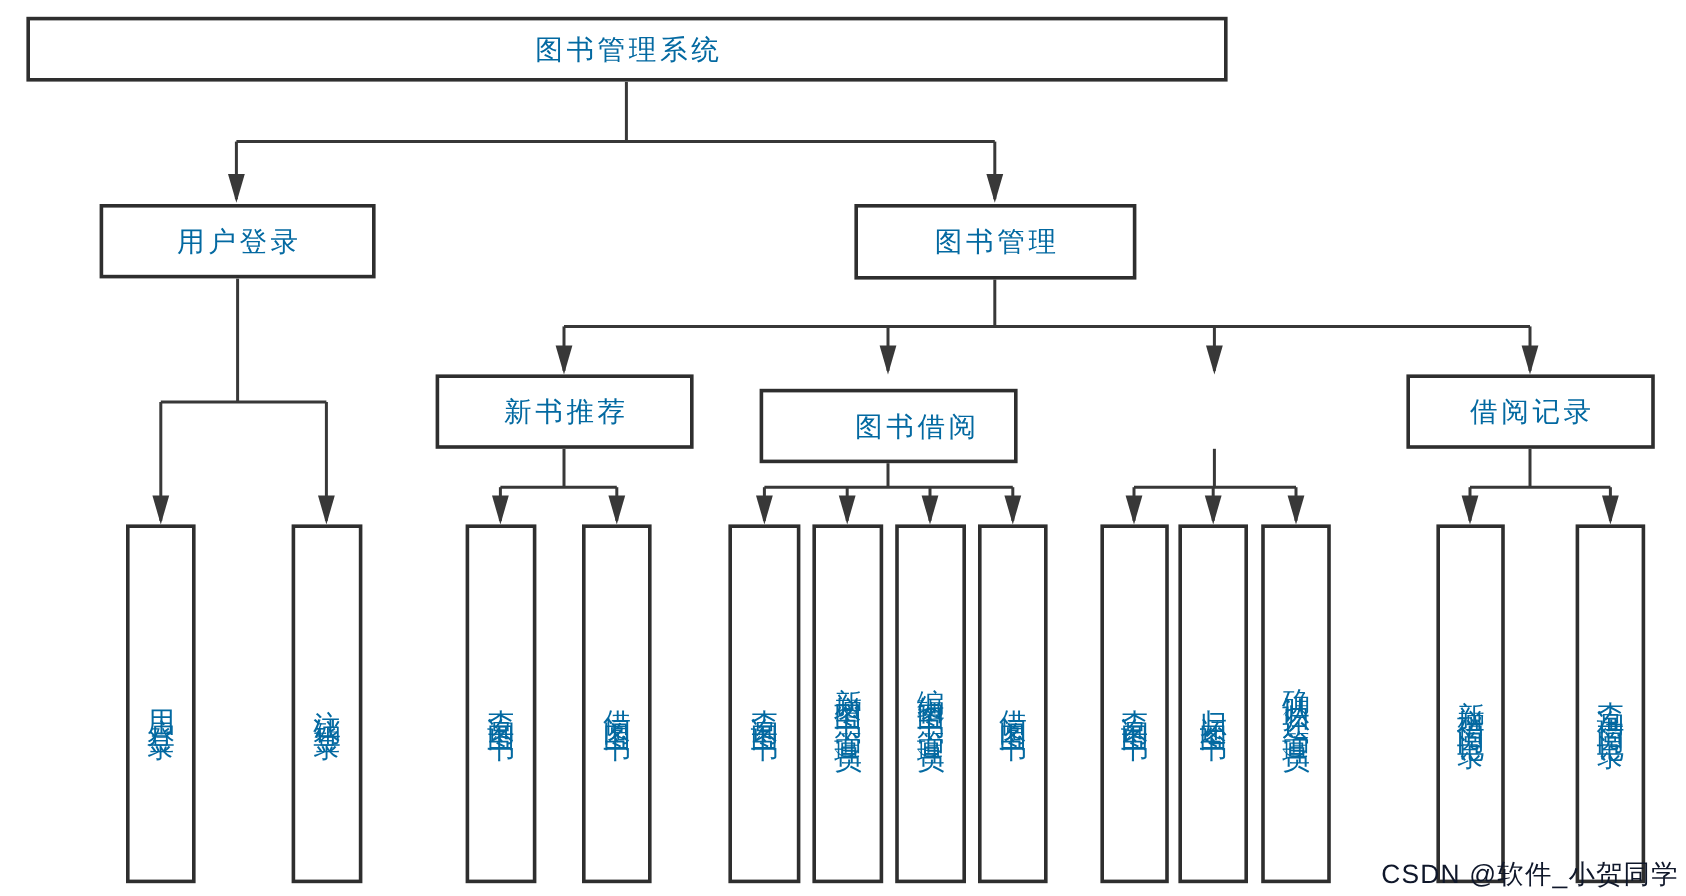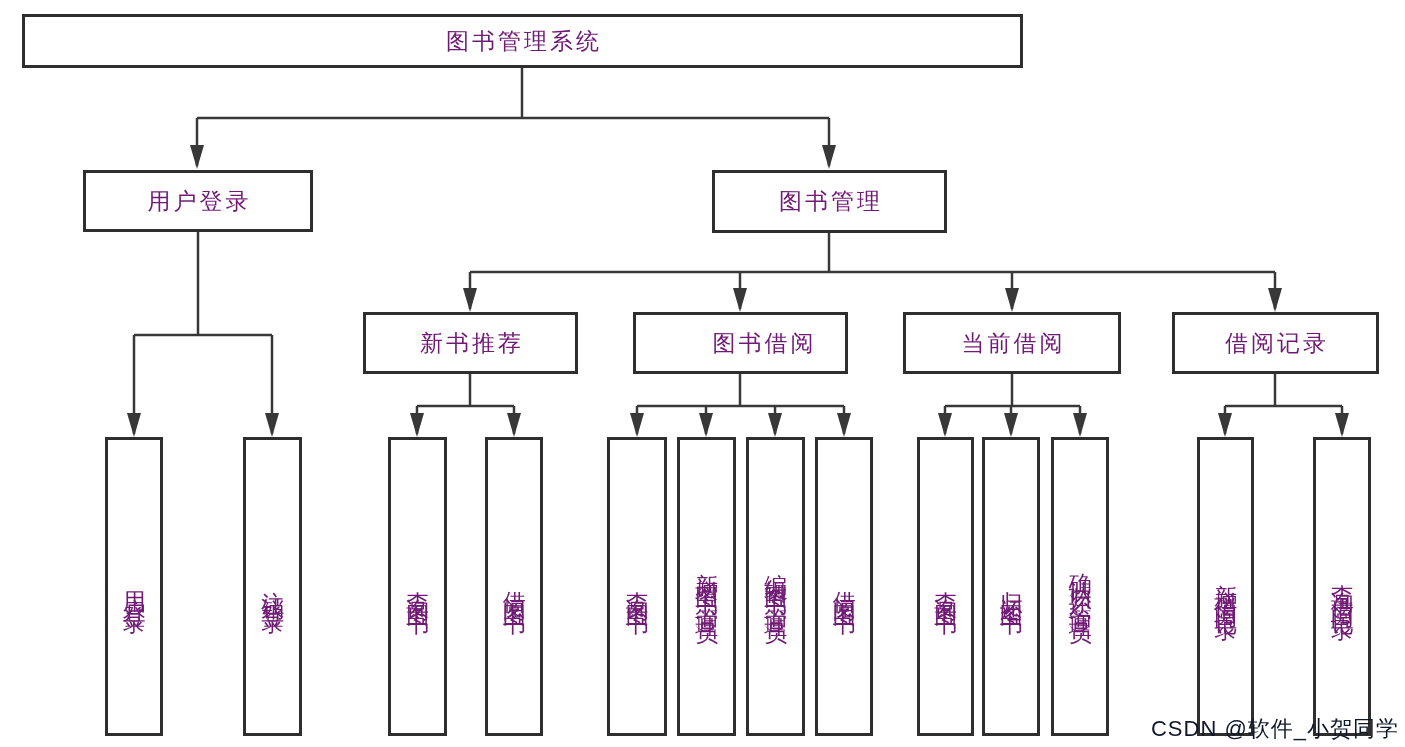--- a/index.html
+++ b/index.html
@@ -29,21 +29,21 @@
     stroke: none;
   }
   .box {
     position: absolute;
     box-sizing: border-box;
     background: #ffffff;
     border: 3px solid #2e2e2e;
     display: flex;
     align-items: center;
     justify-content: center;
-    color: #701a75;
+    color: #0369a1;
   }
   .hlabel {
     font-size: 23px;
     letter-spacing: 3px;
     white-space: nowrap;
     text-indent: 3px;
   }
   .vbox .vlabel {
     writing-mode: vertical-rl;
     text-orientation: mixed;
@@ -154,25 +154,22 @@
   <div class="box" style="left:83px; top:170px; width:230px; height:62px;">
     <span class="hlabel">用户登录</span>
   </div>
   <div class="box" style="left:363px; top:312px; width:215px; height:62px;">
     <span class="hlabel">新书推荐</span>
   </div>
 
   <div class="box" style="left:712px; top:170px; width:235px; height:63px;">
     <span class="hlabel">图书管理</span>
   </div>
-  <div class="box" style="left:633px; top:312px; width:215px; height:62px;padding-left:45px;">
+  <div class="box" style="left:633px; top:324px; width:215px; height:62px;padding-left:45px;">
     <span class="hlabel">图书借阅</span>
-  </div>
-  <div class="box" style="left:903px; top:312px; width:218px; height:62px;">
-    <span class="hlabel">当前借阅</span>
   </div>
   <div class="box" style="left:1172px; top:312px; width:207px; height:62px;text-align:center;">
     <span class="hlabel">借阅记录</span>
   </div>
 
   <div class="box vbox leaf" style="left:105px; width:58px;">
     <span class="vlabel">用户登录</span>
   </div>
   <div class="box vbox leaf" style="left:243px; width:59px;">
     <span class="vlabel">注销登录</span>

